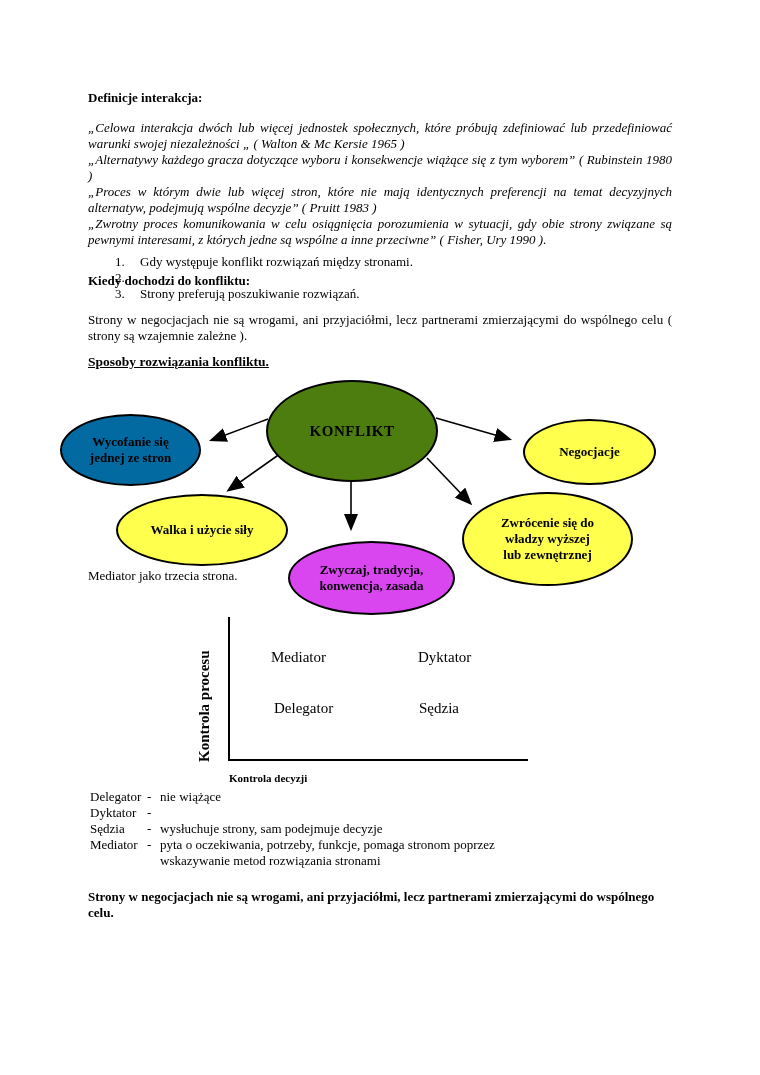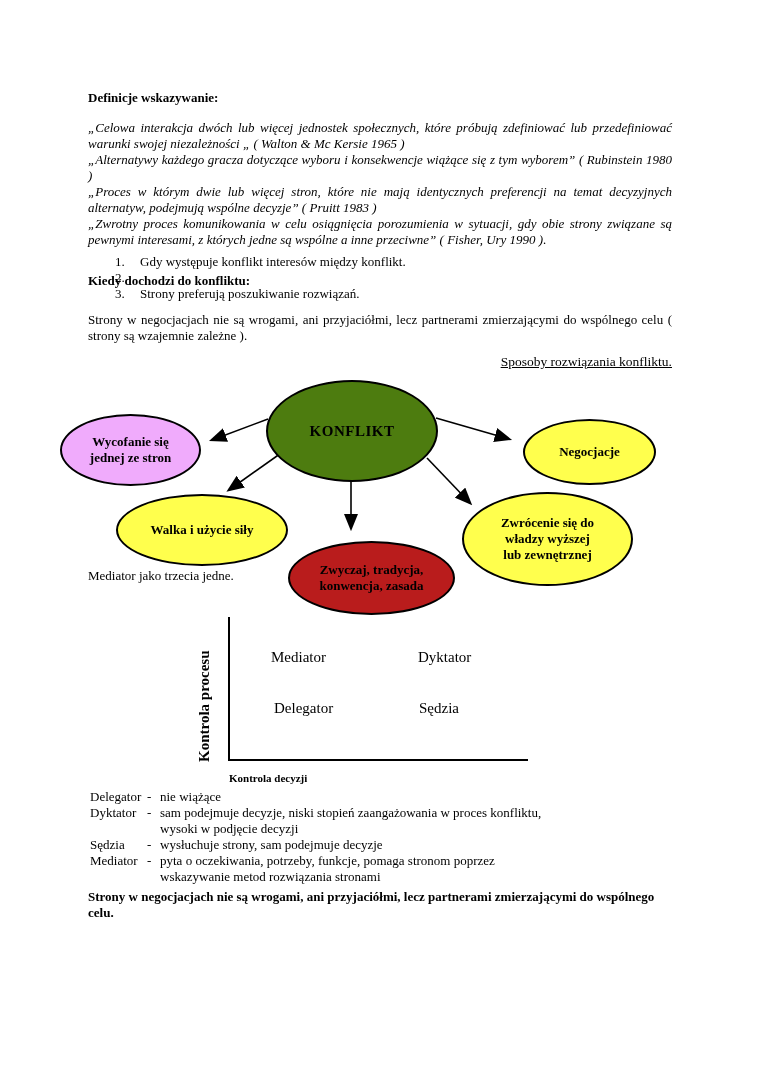--- a/index.html
+++ b/index.html
@@ -10,32 +10,32 @@
   }
   .abs { position:absolute; }
   .h1 { left:88px; top:90px; font-weight:bold; }
   .defs { left:88px; top:120px; width:584px; text-align:justify; font-style:italic; }
   .defs p { margin:0; }
   .h2 { left:88px; top:238px; font-weight:bold;margin-top:35px; }
   .clist { left:88px; top:254px; width:584px; }
   .clist-row { display:flex; }
   .clist-num { width:25px; margin-left:27px; flex:none; }
   .para1 { left:88px; top:312px; width:584px; text-align:justify; }
-  .diagram-title { left:88px; top:354px; width:584px; text-align:right;
-    font-weight:normal; text-decoration:underline; font-size:13.5px; }
+  .diagram-title { left:88px; top:354px; width:584px; text-align:left;
+    font-weight:bold; text-decoration:underline; font-size:13.5px; }
   .overlay { position:absolute; left:0; top:0; pointer-events:none; }
   .ell { position:absolute; border:2px solid #000; border-radius:50%;
     display:flex; align-items:center; justify-content:center; font-weight:bold; }
   .ell span { white-space:pre-line; text-align:center; }
   .ell-konflikt { left:266px; top:380px; width:168px; height:98px;
     background:#4d7c0f; font-size:15px; letter-spacing:0.5px; }
-  .ell-wycofanie { left:60px;  top:414px; width:137px; height:68px; background:#f0abfc; }
+  .ell-wycofanie { left:60px;  top:414px; width:137px; height:68px; background:#0369a1; }
   .ell-negocjacje { left:523px; top:419px; width:129px; height:62px; background:#FFFF4D; }
   .ell-walka { left:116px; top:494px; width:168px; height:68px; background:#FFFF4D; }
-  .ell-zwyczaj { left:288px; top:541px; width:163px; height:70px; background:#b91c1c; }
+  .ell-zwyczaj { left:288px; top:541px; width:163px; height:70px; background:#d946ef; }
   .ell-zwrocenie { left:462px; top:492px; width:167px; height:90px; background:#FFFF4D;align-items:center; }
   .side-note { left:88px; top:568px; }
   .m-ylabel { left:196px; top:628px; height:134px; writing-mode:vertical-rl;
     transform:rotate(180deg); font-weight:bold; font-size:15px; line-height:16px; }
   .m-quad { font-size:15px; }
   .m-tl { left:271px; top:649px; }
   .m-tr { left:418px; top:649px; }
   .m-bl { left:274px; top:700px; }
   .m-br { left:419px; top:700px; }
   .m-xlabel { left:229px; top:770px; font-weight:bold; font-size:11px; }
@@ -44,35 +44,35 @@
   .role-term { width:57px; flex:none; }
   .role-dash { width:13px; flex:none; }
   .role-desc { flex:1; white-space:pre-line; }
   .closing { left:88px; top:889px; width:584px; font-weight:bold; }
 </style>
 </head>
 <body>
 
 <div class="page">
 
-  <div class="abs h1">Definicje wskazywanie:</div>
+  <div class="abs h1">Definicje interakcja:</div>
 
   <div class="abs defs">
     <p>„Celowa interakcja dwóch lub więcej jednostek społecznych, które próbują zdefiniować lub przedefiniować warunki swojej niezależności „ ( Walton &amp; Mc Kersie 1965 )</p>
     <p>„Alternatywy każdego gracza dotyczące wyboru i konsekwencje wiążące się z tym wyborem” ( Rubinstein 1980 )</p>
     <p>„Proces w którym dwie lub więcej stron, które nie mają identycznych preferencji na temat decyzyjnych alternatyw, podejmują wspólne decyzje” ( Pruitt 1983 )</p>
     <p>„Zwrotny proces komunikowania w celu osiągnięcia porozumienia w sytuacji, gdy obie strony związane są pewnymi interesami, z których jedne są wspólne a inne przeciwne”  ( Fisher, Ury 1990 ).</p>
   </div>
 
   <div class="abs h2">Kiedy dochodzi do konfliktu:</div>
 
   <div class="abs clist">
     <div class="clist-row">
       <div class="clist-num">1.</div>
-      <div>Gdy występuje konflikt interesów między konflikt.</div>
+      <div>Gdy występuje konflikt rozwiązań między stronami.</div>
     </div>
     <div class="clist-row">
       <div class="clist-num">2.</div>
     </div>
     <div class="clist-row">
       <div class="clist-num">3.</div>
       <div>Strony preferują poszukiwanie rozwiązań.</div>
     </div>
   </div>
 
@@ -111,40 +111,38 @@
   <div class="ell ell-zwyczaj">
     <span>Zwyczaj, tradycja,
 konwencja, zasada</span>
   </div>
   <div class="ell ell-zwrocenie">
     <span>Zwrócenie się do
 władzy wyższej
 lub zewnętrznej</span>
   </div>
 
-  <div class="abs side-note">Mediator jako trzecia jedne.</div>
+  <div class="abs side-note">Mediator jako trzecia strona.</div>
 
   <div class="abs m-ylabel">Kontrola procesu</div>
   <div class="abs m-quad m-tl">Mediator</div>
   <div class="abs m-quad m-tr">Dyktator</div>
   <div class="abs m-quad m-bl">Delegator</div>
   <div class="abs m-quad m-br">Sędzia</div>
   <div class="abs m-xlabel">Kontrola decyzji</div>
 
   <div class="abs roles">
     <div class="role-row">
       <div class="role-term">Delegator</div>
       <div class="role-dash">-</div>
       <div class="role-desc">nie wiążące</div>
     </div>
     <div class="role-row">
       <div class="role-term">Dyktator</div>
       <div class="role-dash">-</div>
-      <div class="role-desc">sam podejmuje decyzje, niski stopień zaangażowania w proces konfliktu,
-wysoki w podjęcie decyzji</div>
     </div>
     <div class="role-row">
       <div class="role-term">Sędzia</div>
       <div class="role-dash">-</div>
       <div class="role-desc">wysłuchuje strony, sam podejmuje decyzje</div>
     </div>
     <div class="role-row">
       <div class="role-term">Mediator</div>
       <div class="role-dash">-</div>
       <div class="role-desc">pyta o oczekiwania, potrzeby, funkcje, pomaga stronom poprzez

